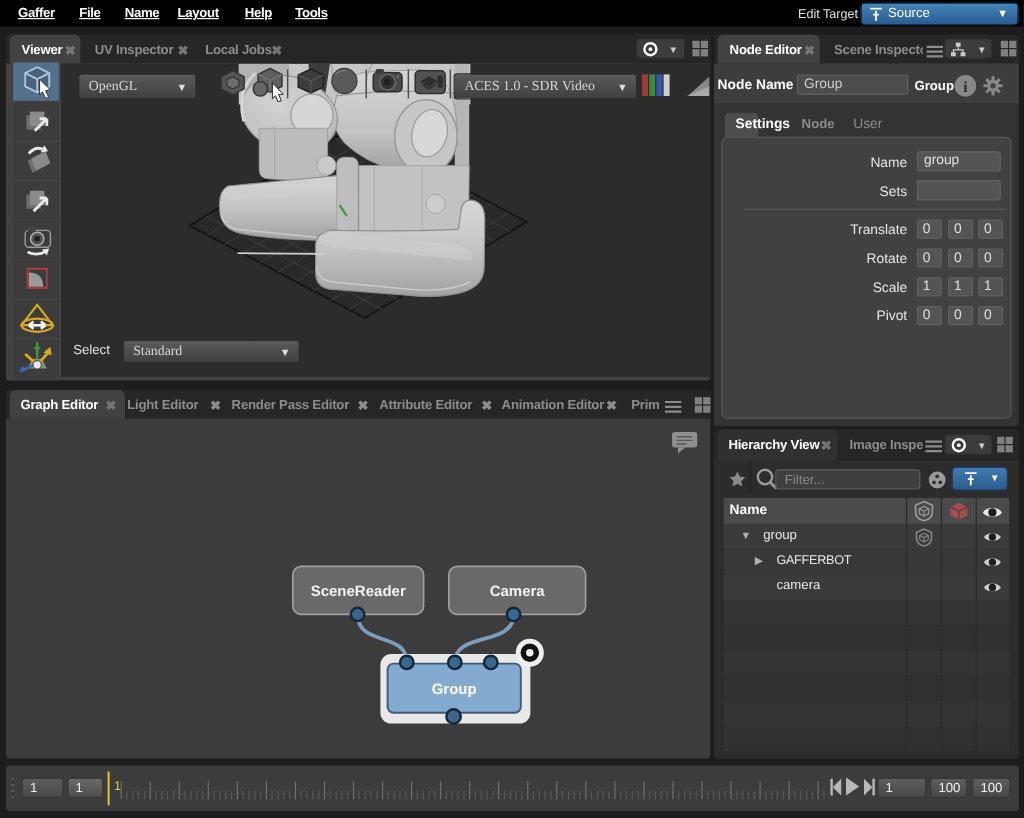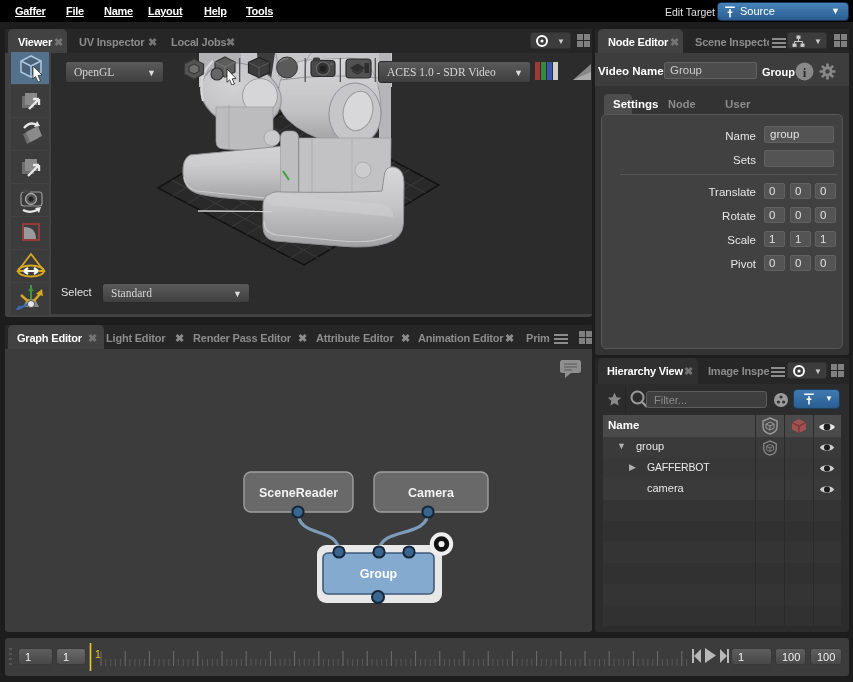--- a/index.html
+++ b/index.html
@@ -353,21 +353,21 @@
       <span style="position:absolute;right:4px;top:4px;font-size:8px;color:#ccc">▼</span>
     </div>
     <div class="gridicon" style="left:239px;top:5px">
       <div style="left:0;top:0"></div>
         <div style="left:7px;top:0"></div>
       <div style="left:0;top:7px"></div>
         <div style="left:7px;top:7px"></div>
     </div>
 
     <div style="position:absolute;left:0;top:24px;width:254px;height:33px;background:#3d3d3d"></div>
-    <span style="position:absolute;left:3px;top:36px;color:#fff;font-weight:bold;font-size:11.5px">Video Name</span>
+    <span style="position:absolute;left:3px;top:36px;color:#fff;font-weight:bold;font-size:11.5px">Node Name</span>
     <div class="nfield" style="left:69px;top:33px;width:93px;height:17px;background:#4c4c4c">
       <span style="position:absolute;left:5px;top:1px;color:#ccc">Group</span>
     </div>
     <span style="position:absolute;left:167px;top:37px;color:#fff;font-weight:bold;font-size:11px">Group</span>
     <svg width="19" height="19" style="position:absolute;left:200px;top:33px" viewBox="0 0 19 19">
       <circle cx="9.5" cy="9.5" r="9" fill="#888"></circle>
       <text x="9.5" y="14.5" font-size="13" font-weight="bold" font-family="Liberation Serif" fill="#2c2c2c" text-anchor="middle">i</text>
     </svg>
     <svg width="19" height="19" style="position:absolute;left:223px;top:33px" viewBox="0 0 19 19">
       <g fill="#888">
@@ -376,21 +376,21 @@
             <path d="M9.5 1.5v4M9.5 13.5v4M1.5 9.5h4M13.5 9.5h4M3.9 3.9l2.8 2.8M12.3 12.3l2.8 2.8M3.9 15.1l2.8-2.8M12.3 6.7l2.8-2.8"></path>
           </g>
         </g>
       <circle cx="9.5" cy="9.5" r="2.2" fill="#424242"></circle>
     </svg>
 
     <div style="position:absolute;left:9px;top:65px;width:28px;height:21px;background:#4d4d4d;border-radius:4px 4px 0 0">
       <span style="position:absolute;left:9px;top:4px;color:#fff;font-weight:bold;font-size:11.5px">Settings</span>
     </div>
     <span style="position:absolute;left:73px;top:69px;color:#8c8c8c;font-weight:bold;font-size:11px">Node</span>
-    <span style="position:absolute;left:130px;top:69px;color:#8c8c8c;font-weight:bold;font-size:11.5px">User</span>
+    <span style="position:absolute;left:116px;top:69px;color:#8c8c8c;font-weight:normal;font-size:11.5px">User</span>
 
     <div id="settingsbox">
       <span class="nlabel" style="left:84px;top:15px;width:70px">Name</span>
       <div class="nfield" style="left:162px;top:11px;width:70px;height:17px">
           <span style="position:absolute;left:5px;top:1px">group</span>
         </div>
       <span class="nlabel" style="left:84px;top:39px;width:70px">Sets</span>
       <div class="nfield" style="left:162px;top:35px;width:70px;height:17px"></div>
       <div style="position:absolute;left:18px;top:59px;width:218px;height:1px;background:#565656"></div>
       <span class="nlabel" style="left:84px;top:71px;width:70px">Translate</span>

